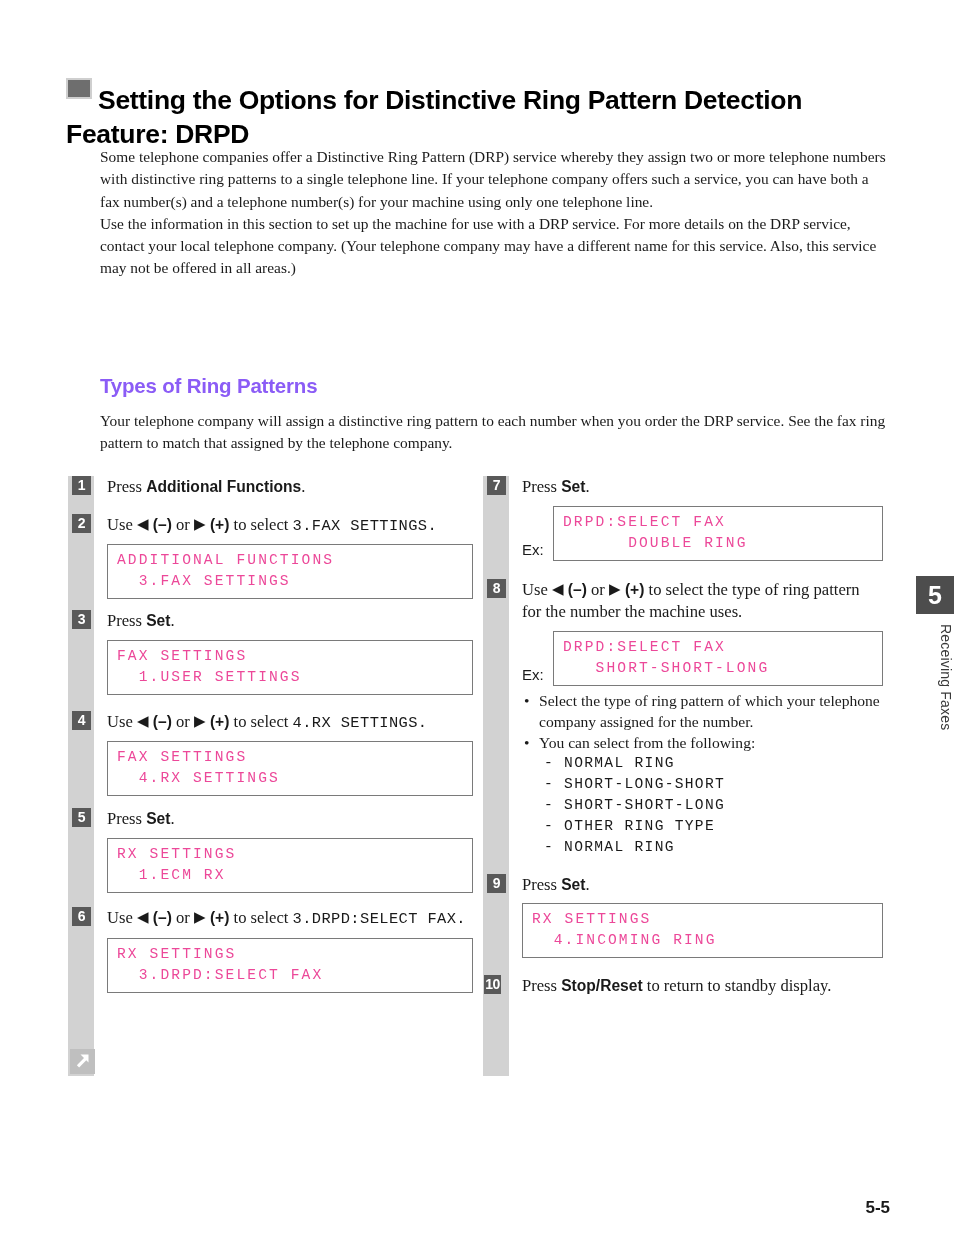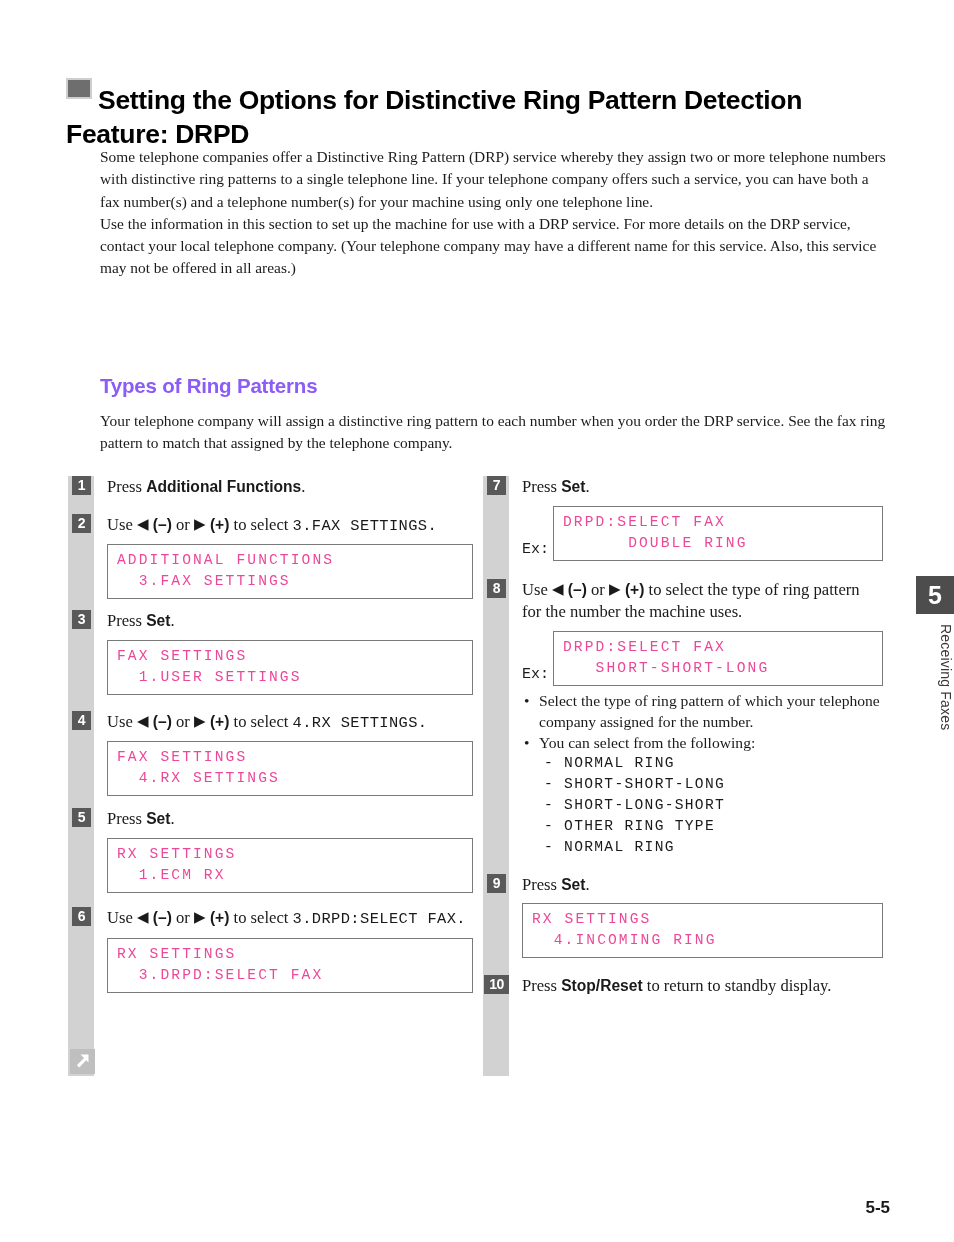--- a/index.html
+++ b/index.html
@@ -111,21 +111,21 @@
     color: #ffffff;
     font-family: "Liberation Sans", sans-serif;
     font-weight: bold;
     font-size: 14px;
     line-height: 19px;
     text-align: center;
     letter-spacing: -0.5px;
   }
   .badge.wide {
     left: 1px;
-    width: 25px;
+    width: 17px;
   }
   .step-text {
     font-size: 16.6px;
     line-height: 22.6px;
   }
   .step-text b {
     font-family: "Liberation Sans", sans-serif;
     font-weight: bold;
     font-size: 15.6px;
   }
@@ -162,21 +162,21 @@
   .lcd-wrap {
     margin: 7px 0 0 0;
     position: relative;
   }
   .lcd-wrap.indented { padding-left: 31px; }
   .ex-label {
     position: absolute;
     left: 0;
     bottom: 3px;
     font-size: 15px;
-    font-family: Liberation Mono, monospace;
+    font-family: Liberation Sans, sans-serif;
   }
 
   
   .bullets {
     margin-top: 4px;
     padding-left: 39px;
     font-size: 15.6px;
     line-height: 21px;
   }
   .bullet {
@@ -338,22 +338,22 @@
           <div class="step-text"><span>Use </span><span class="arrow-l">◀</span><span class="pm"> (–)</span><span> or </span><span class="arrow-r">▶</span><span class="pm"> (+)</span><span> to select the type of ring pattern for the number the machine uses.</span></div>
           <div class="lcd-wrap indented">
             <span class="ex-label">Ex:</span>
             <div class="lcd"><div>DRPD:SELECT FAX</div><div>   SHORT-SHORT-LONG</div></div>
           </div>
         </div>
         <div class="bullets" style="margin-bottom: 16px;">
           <div class="bullet">Select the type of ring pattern of which your telephone company assigned for the number.</div>
           <div class="bullet">You can select from the following:</div>
           <div class="dashline">- NORMAL RING</div>
+          <div class="dashline">- SHORT-LONG-SHORT</div>
           <div class="dashline">- SHORT-SHORT-LONG</div>
-          <div class="dashline">- SHORT-LONG-SHORT</div>
           <div class="dashline">- OTHER RING TYPE</div>
           <div class="dashline">- NORMAL RING</div>
         </div>
         <div class="step" style="margin-bottom: 17px;">
           <div class="badge">9</div>
           <div class="step-text"><span>Press </span><b>Set</b><span>.</span></div>
           <div class="lcd-wrap">
             <div class="lcd"><div>RX SETTINGS</div><div>  4.INCOMING RING</div></div>
           </div>
         </div>

